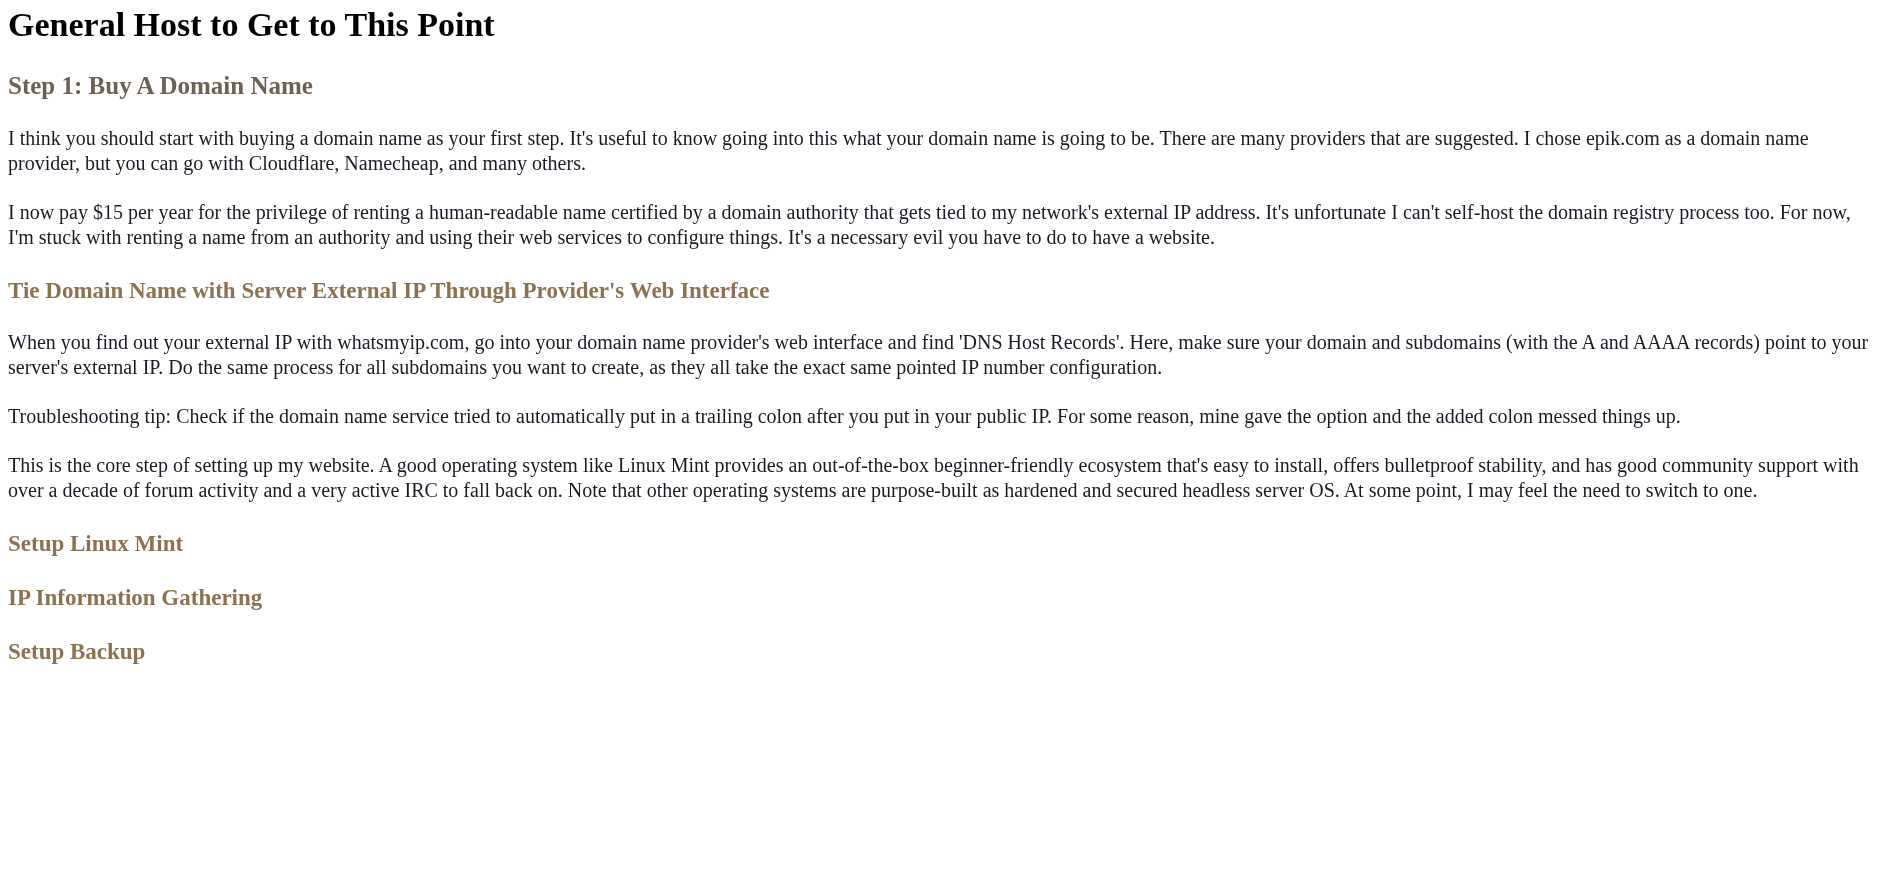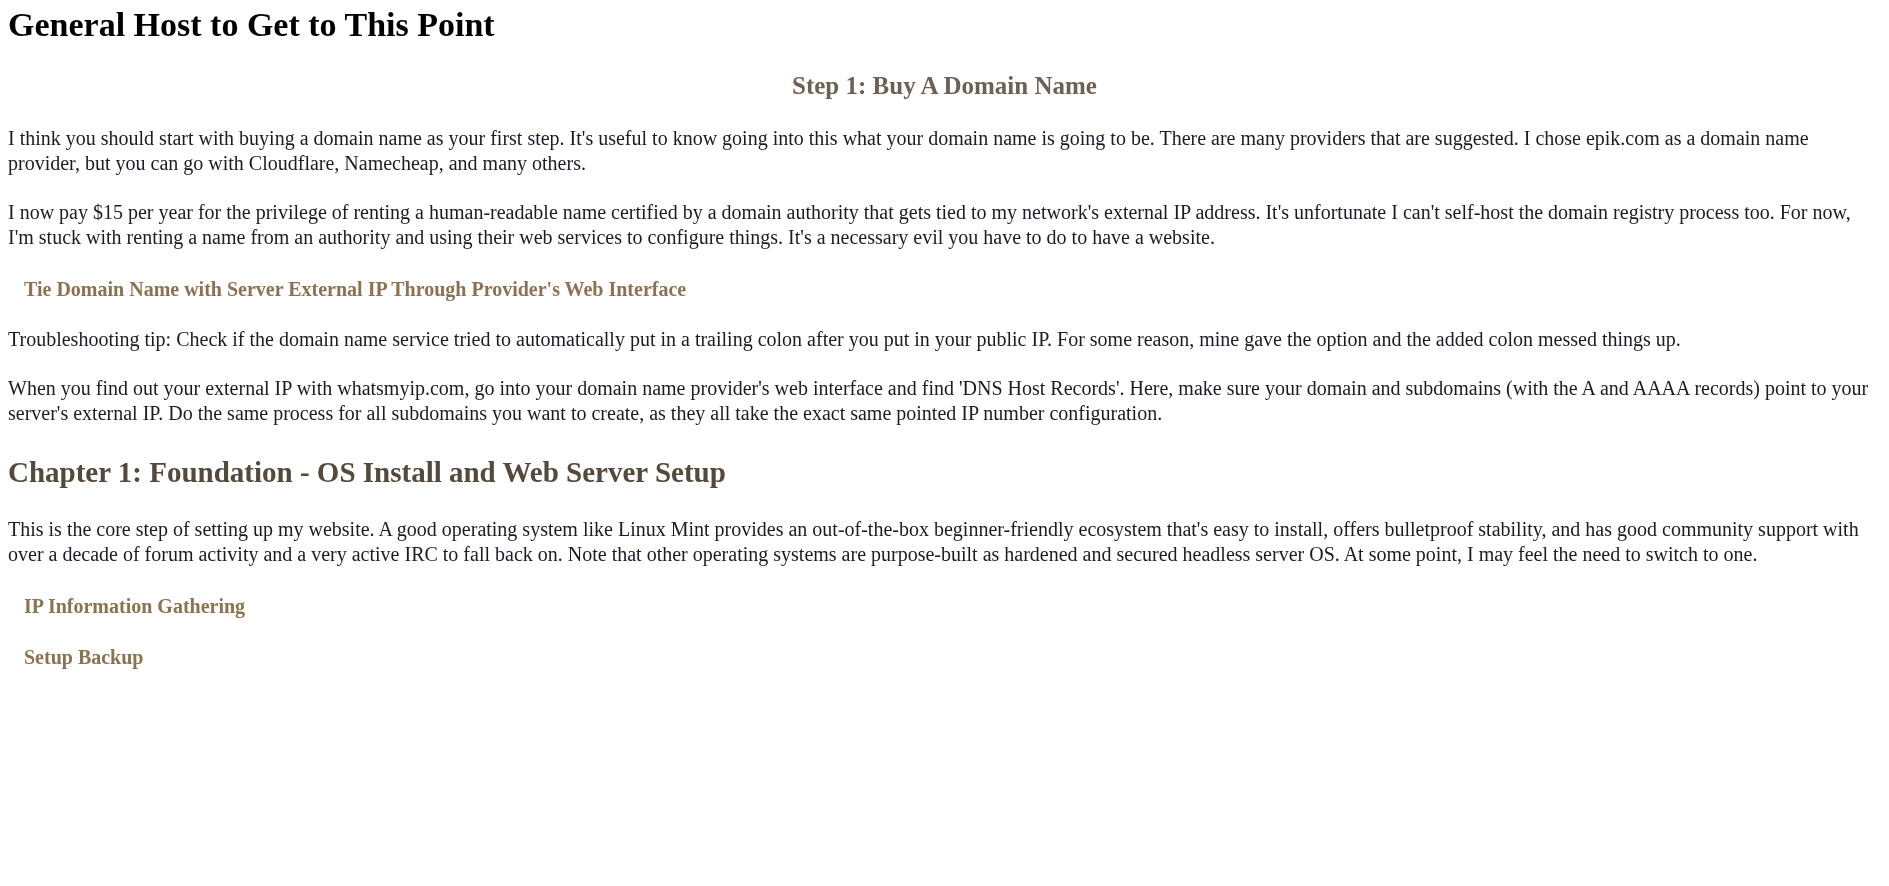--- a/index.html
+++ b/index.html
@@ -34,27 +34,26 @@
     font-size: 29px;
     font-weight: bold;
     color: var(--color-chapter-heading);
     margin: 30px 0 28px 0;
   }
   h3.step-heading {
     font-size: 25px;
     font-weight: bold;
     color: var(--color-step-heading);
     margin: 26px 0 26px 0;
-    text-align: center;
   }
   h4.sub-heading {
-    font-size: 20px;
+    font-size: 23px;
     font-weight: bold;
     color: var(--color-sub-heading);
-    margin: 28px 0 26px 16px;
+    margin: 28px 0 26px 0;
   }
   p.body-para {
     margin: 24px 0;
     line-height: 1.25;
     color: var(--color-body-text);
   }
   ul.green-list {
     margin: 24px 0;
     padding-left: 42px;
     color: var(--color-list-text);
@@ -73,28 +72,28 @@
 
   <h3 class="step-heading">Step 1: Buy A Domain Name</h3>
 
   <p class="body-para">I think you should start with buying a domain name as your first step. It's useful to know going into this what your domain name is going to be. There are many providers that are suggested. I chose epik.com as a domain name provider, but you can go with Cloudflare, Namecheap, and many others.</p>
 
   <p class="body-para">I now pay $15 per year for the privilege of renting a human-readable name certified by a domain authority that gets tied to my network's external IP address. It's unfortunate I can't self-host the domain registry process too. For now, I'm stuck with renting a name from an authority and using their web services to configure things. It's a necessary evil you have to do to have a website.</p>
 
 
   <h4 class="sub-heading">Tie Domain Name with Server External IP Through Provider's Web Interface</h4>
 
+  <p class="body-para">When you find out your external IP with whatsmyip.com, go into your domain name provider's web interface and find 'DNS Host Records'. Here, make sure your domain and subdomains (with the A and AAAA records) point to your server's external IP. Do the same process for all subdomains you want to create, as they all take the exact same pointed IP number configuration.</p>
+
   <p class="body-para">Troubleshooting tip: Check if the domain name service tried to automatically put in a trailing colon after you put in your public IP. For some reason, mine gave the option and the added colon messed things up.</p>
 
-  <p class="body-para">When you find out your external IP with whatsmyip.com, go into your domain name provider's web interface and find 'DNS Host Records'. Here, make sure your domain and subdomains (with the A and AAAA records) point to your server's external IP. Do the same process for all subdomains you want to create, as they all take the exact same pointed IP number configuration.</p>
-
-  <h2 class="chapter-heading">Chapter 1: Foundation - OS Install and Web Server Setup</h2>
 
   <p class="body-para">This is the core step of setting up my website. A good operating system like Linux Mint provides an out-of-the-box beginner-friendly ecosystem that's easy to install, offers bulletproof stability, and has good community support with over a decade of forum activity and a very active IRC to fall back on. Note that other operating systems are purpose-built as hardened and secured headless server OS. At some point, I may feel the need to switch to one.</p>
 
+  <h4 class="sub-heading">Setup Linux Mint</h4>
 
 
   <h4 class="sub-heading">IP Information Gathering</h4>
 
 
   <h4 class="sub-heading">Setup Backup</h4>
 
 </main>
 
 </body></html>

